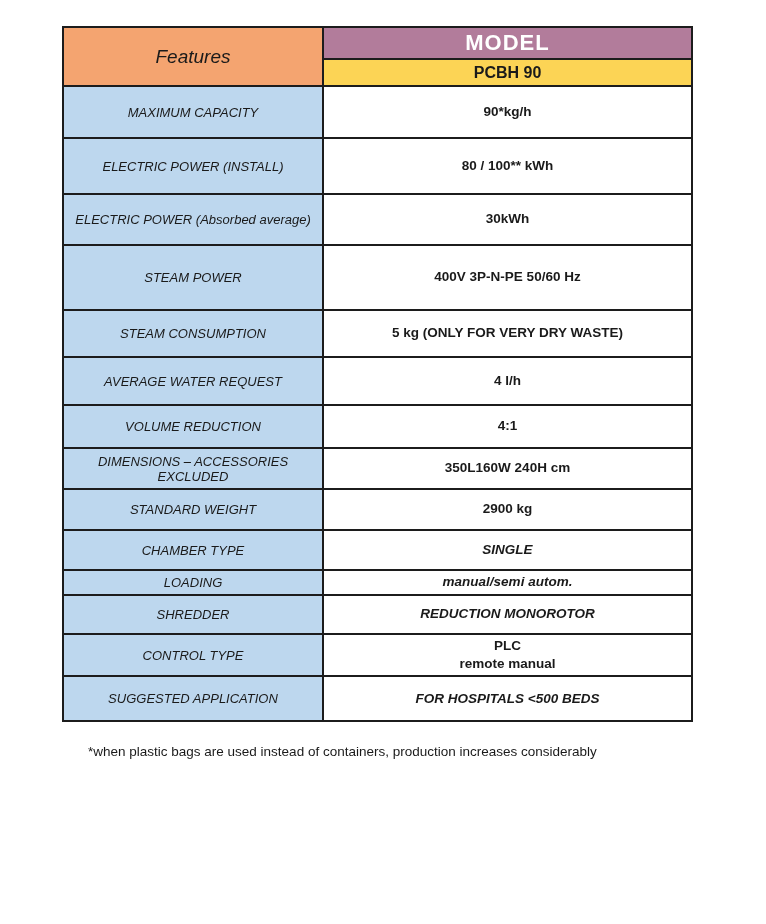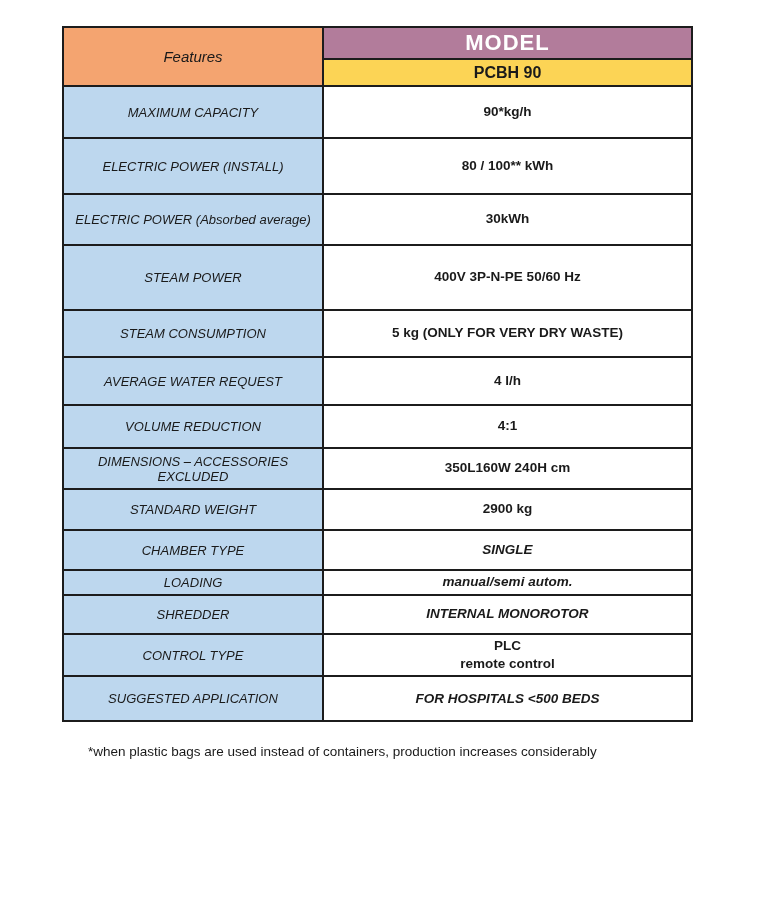--- a/index.html
+++ b/index.html
@@ -28,21 +28,21 @@
   td {
     border: 2px solid #1c1c1c;
     text-align: center;
     vertical-align: middle;
     padding: 2px 6px;
     box-sizing: border-box;
   }
   td.features-cell {
     background: var(--features-header-bg, #F4A470);
     font-style: italic;
-    font-size: 15px;
+    font-size: 19px;
     font-weight: normal;
   }
   td.model-cell {
     background: var(--model-header-bg, #B27C9B);
     color: #ffffff;
     font-weight: bold;
     font-size: 22px;
     letter-spacing: 1px;
   }
   td.pcbh-cell {
@@ -129,26 +129,26 @@
       <tr style="height:40px">
         <td class="feature">CHAMBER TYPE</td>
         <td class="value iv">SINGLE</td>
       </tr>
       <tr style="height:25px">
         <td class="feature">LOADING</td>
         <td class="value iv">manual/semi autom.</td>
       </tr>
       <tr style="height:39px">
         <td class="feature">SHREDDER</td>
-        <td class="value iv">INTERNAL MONOROTOR</td>
+        <td class="value iv">REDUCTION MONOROTOR</td>
       </tr>
       <tr style="height:40px">
         <td class="feature">CONTROL TYPE</td>
         <td class="value">PLC
-remote control</td>
+remote manual</td>
       </tr>
       <tr style="height:45px">
         <td class="feature">SUGGESTED APPLICATION</td>
         <td class="value iv">FOR HOSPITALS &lt;500 BEDS</td>
       </tr>
     </tbody>
   </table>
 
   <div class="footnotes">
     <p>*when plastic bags are used instead of containers, production increases considerably</p>

